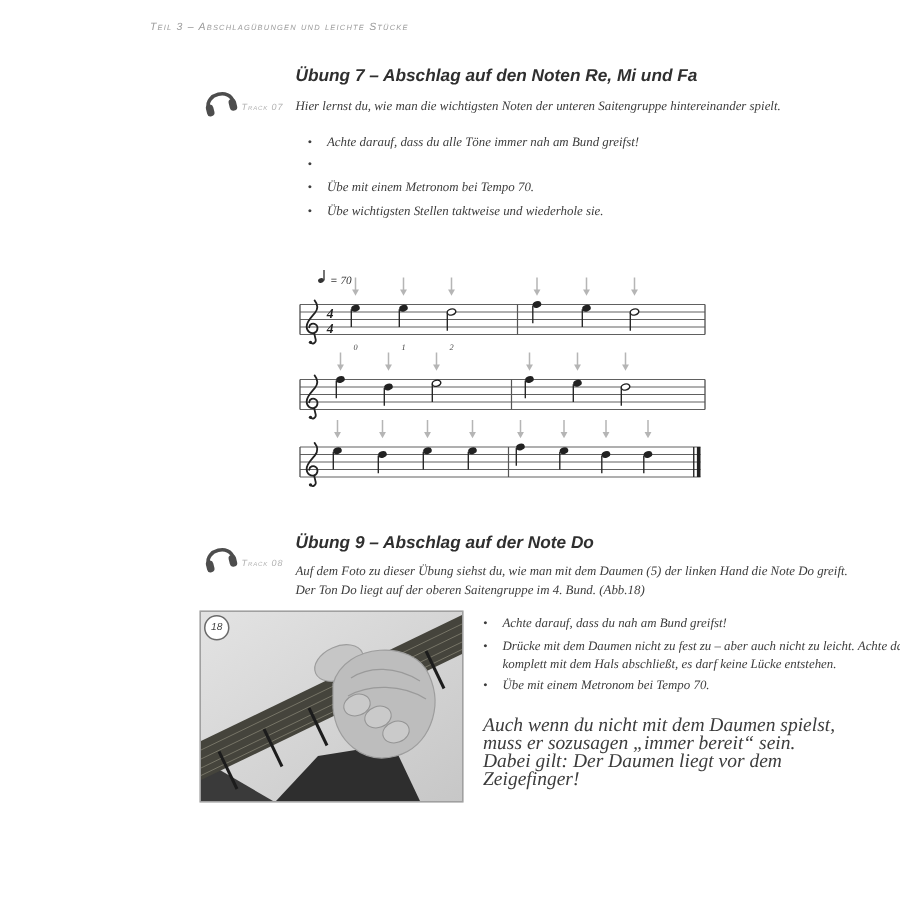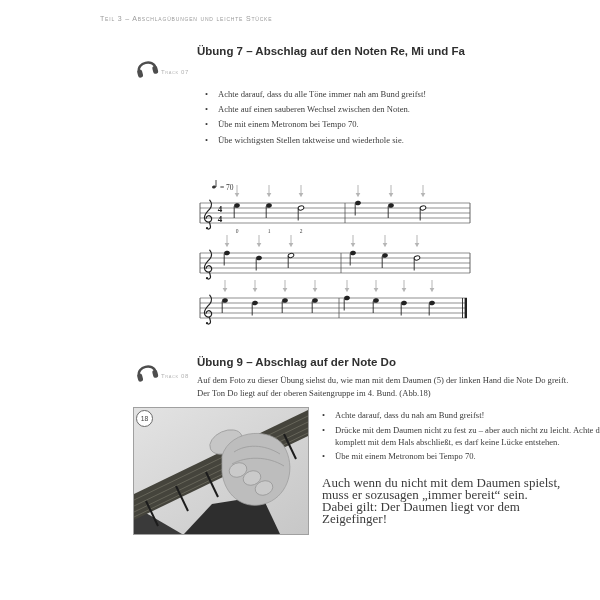--- a/index.html
+++ b/index.html
@@ -1,17 +1,17 @@
 <!DOCTYPE html>
 <html><head>
 <meta charset="utf-8">
 <style>
   html,body{margin:0;padding:0;background:#fff;}
   .page{position:relative;width:600px;height:588px;background:#ffffff;overflow:hidden;
-        font-family:"Liberation Serif",serif;color:#3a3a3a;}
+        font-family:"Liberation Serif",serif;color:#3a3a3a;font-style:italic;}
   .abs{position:absolute;}
   .running-head{font-family:"Liberation Sans",sans-serif;font-variant:small-caps;
         font-size:7px;letter-spacing:0.8px;color:#9b9b9b;}
   .ex-title{font-family:"Liberation Sans",sans-serif;font-weight:700;font-size:11.5px;color:#2f2f2f;}
   .body-text{font-size:8.6px;line-height:13px;color:#3c3c3c;width:376px;}
   .bullets{list-style:none;margin:0;padding:0;width:372px;}
   .bullets li{display:flex;font-size:8.6px;line-height:15.2px;color:#3c3c3c;}
   .bullets.tight li{line-height:11.8px;margin-bottom:3px;}
   .blt{width:13px;flex:0 0 13px;color:#3c3c3c;}
   .track-label{font-family:"Liberation Sans",sans-serif;font-variant:small-caps;
@@ -37,29 +37,29 @@
         <path d="M5,15 C5,5.5 22,5.5 22,15" fill="none" stroke="#4d4d4d" stroke-width="2.4"></path>
         <rect x="3.2" y="13" width="5" height="8" rx="2.4" fill="#4d4d4d"></rect>
         <rect x="18.8" y="13" width="5" height="8" rx="2.4" fill="#4d4d4d"></rect>
       </g>
     </svg>
   </div>
   <div class="abs track-label" style="left:161px;top:69px;">Track 07</div>
 
   <div class="abs ex-title" style="left:197px;top:45px;">Übung 7 – Abschlag auf den Noten Re, Mi und Fa</div>
 
+  <div class="abs body-text" style="left:197px;top:64px;">Hier lernst du, wie man die wichtigsten Noten der unteren Saitengruppe hintereinander spielt.</div>
 
   <ul class="abs bullets" style="left:205px;top:87px;">
     <li>
       <span class="blt">•</span>
       <span>Achte darauf, dass du alle Töne immer nah am Bund greifst!</span>
       </li>
     <li>
       <span class="blt">•</span>
-      <span>Achte auf einen sauberen Wechsel zwischen den Noten.</span>
       </li>
     <li>
       <span class="blt">•</span>
       <span>Übe mit einem Metronom bei Tempo 70.</span>
       </li>
     <li>
       <span class="blt">•</span>
       <span>Übe wichtigsten Stellen taktweise und wiederhole sie.</span>
       </li>
   </ul>

